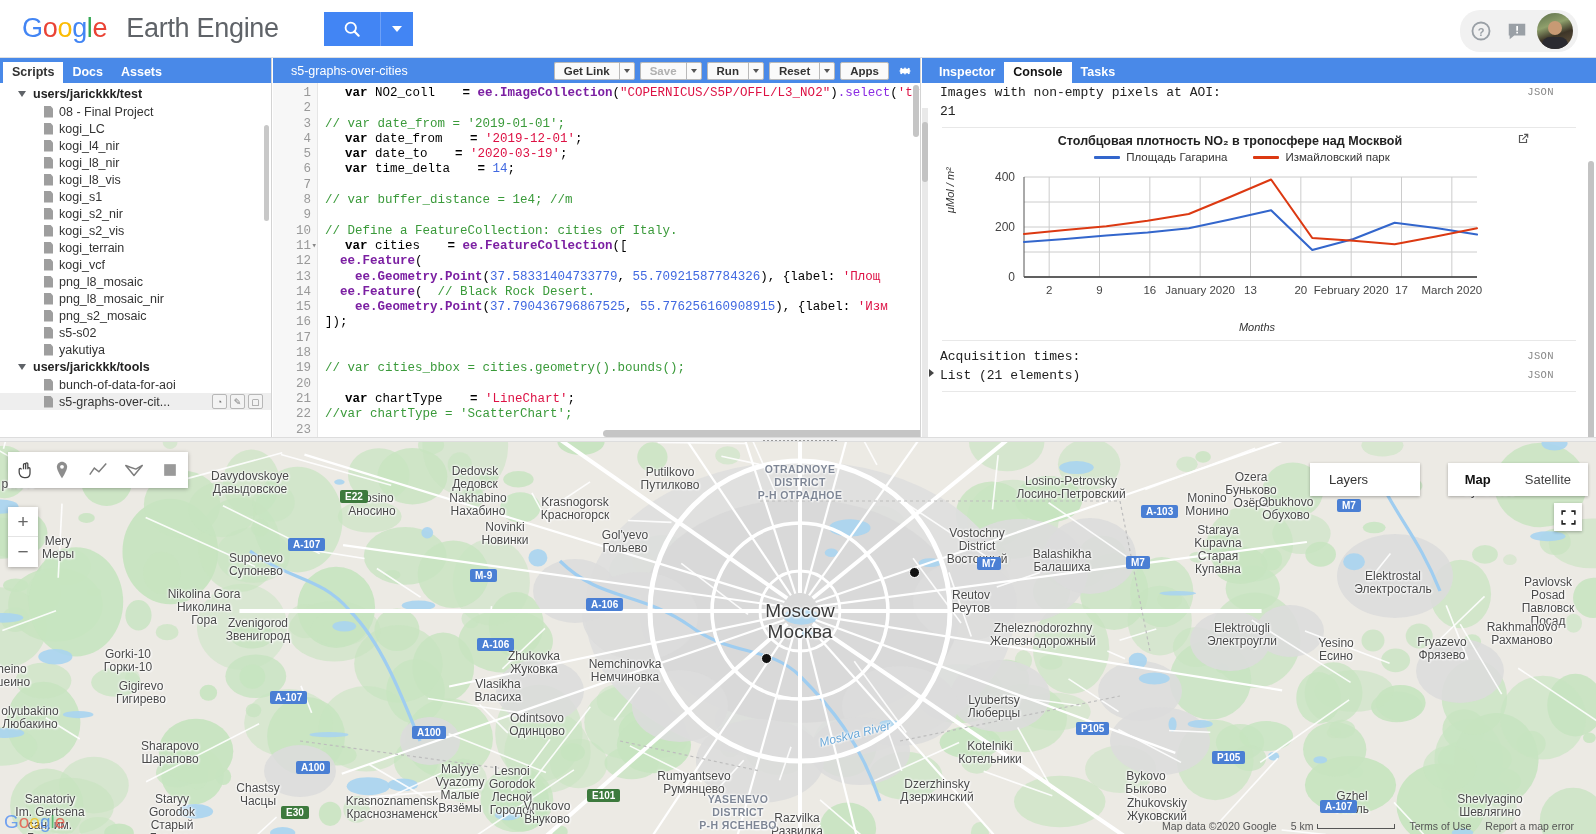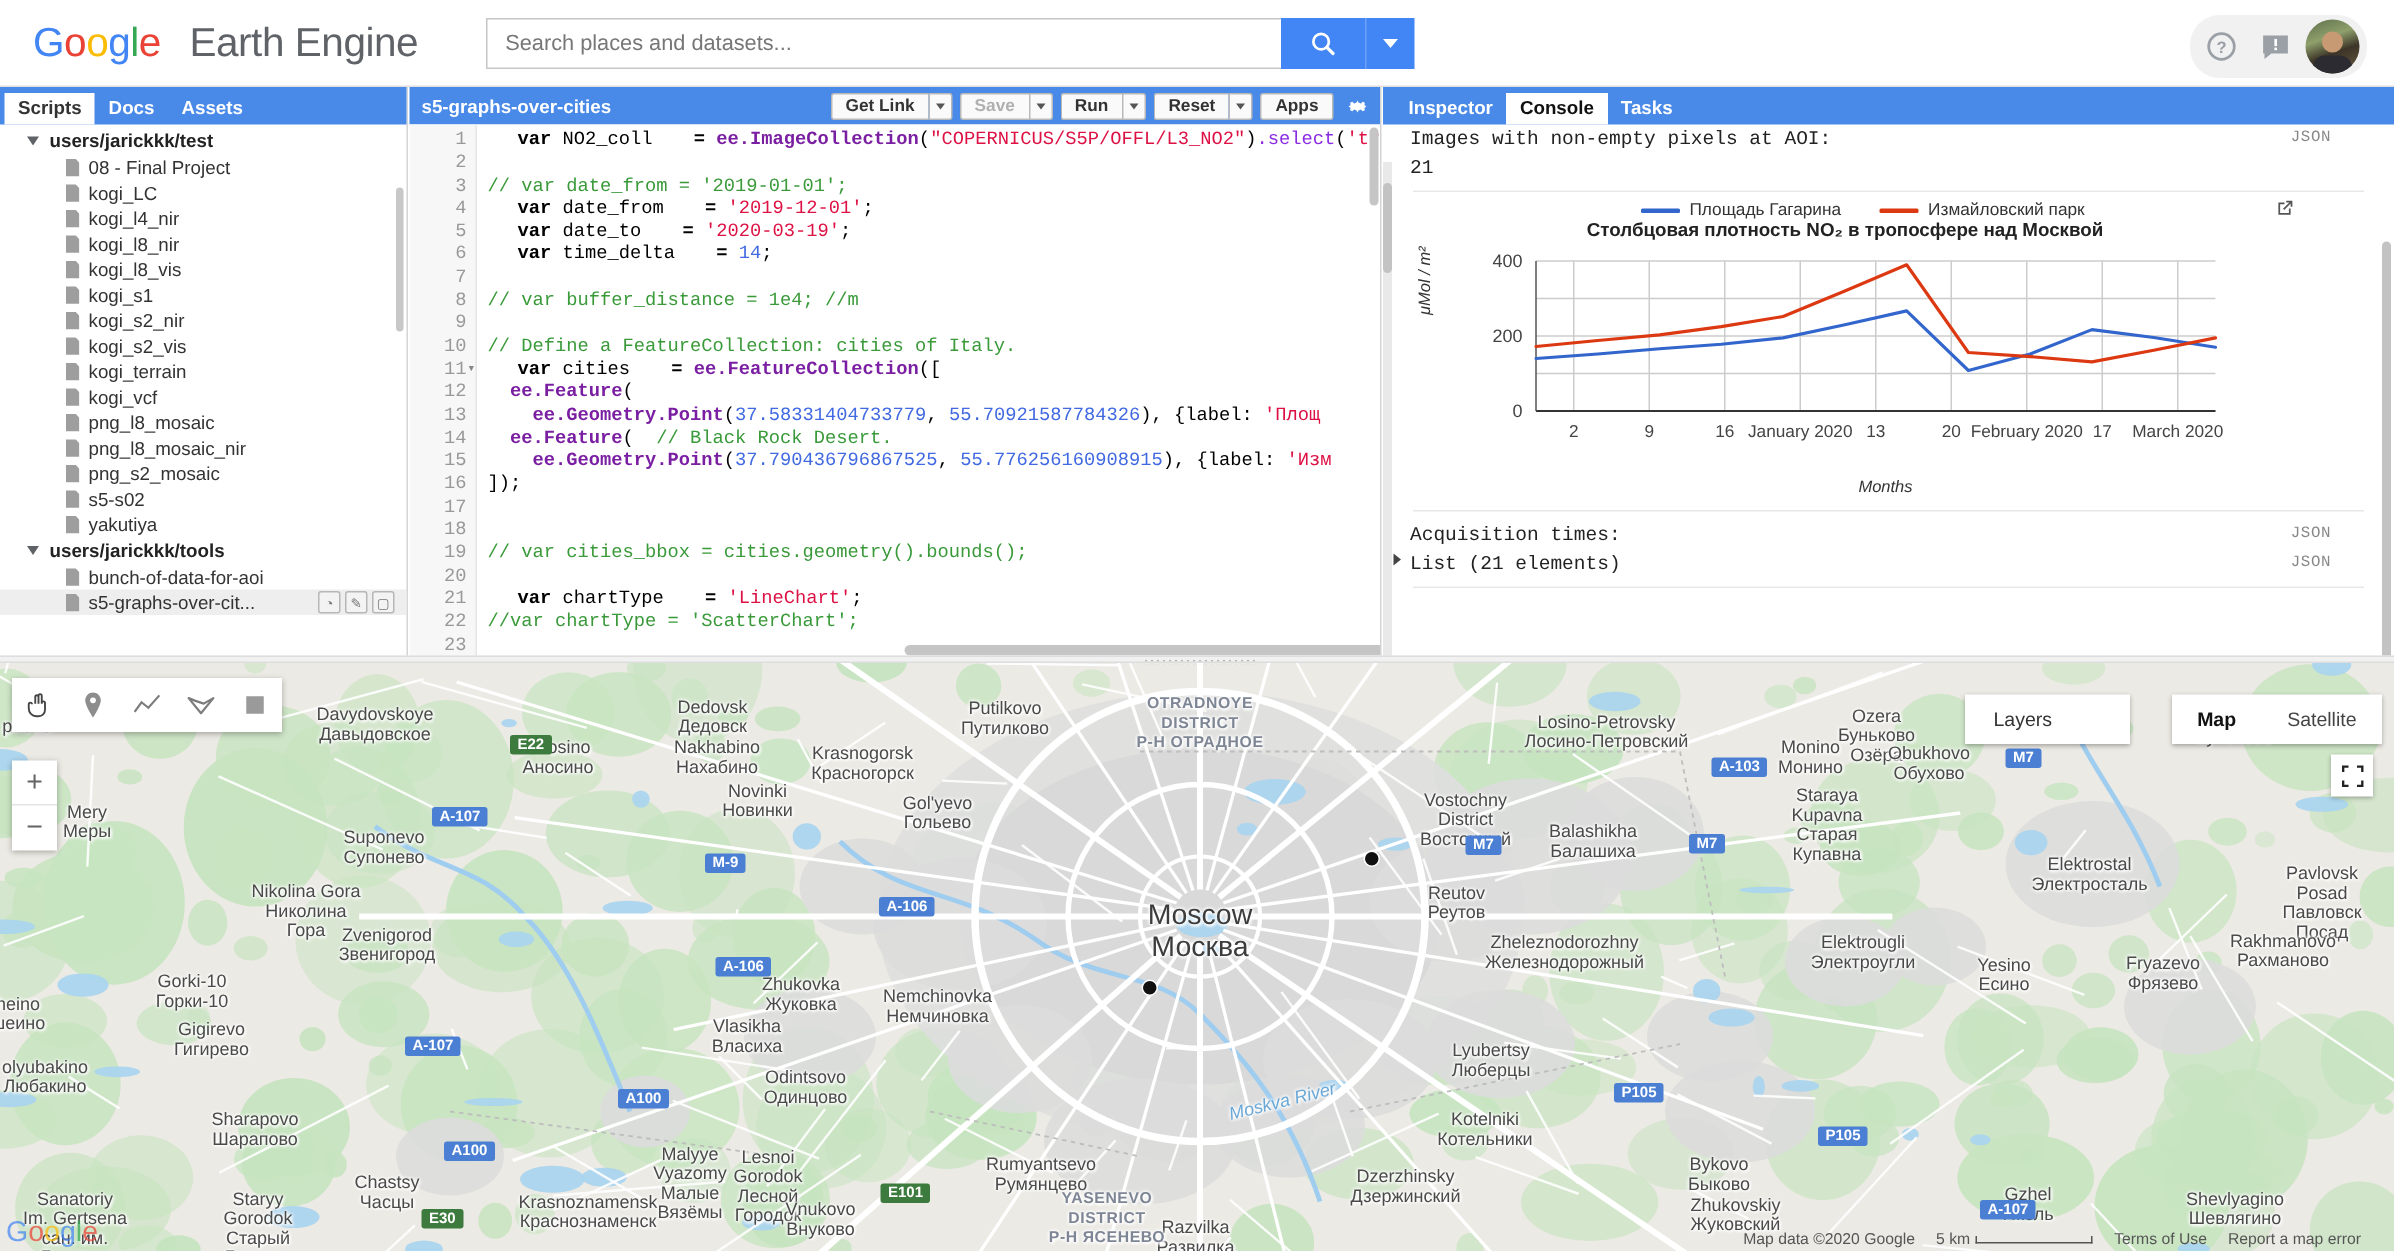--- a/index.html
+++ b/index.html
@@ -66,21 +66,21 @@
      clip-path: polygon(0 0, 68% 0, 100% 26%, 100% 100%, 0 100%); }
   .rowicons { position:absolute; right:8px; top:1px; display:flex; gap:3px; }
   .rowicons span { width:15px;height:15px;border:1px solid #b7b7b7;border-radius:2px;background:#f3f3f3;
      display:flex;align-items:center;justify-content:center;font-size:9px;color:#777;cursor:pointer; }
   #treescroll { position:absolute; right:2px; top:42px; width:5px; height:96px; background:#c8c8c8; border-radius:3px; }
 
   
   #codepanel { position:absolute; left:273px; top:58px; width:648px; height:382px; background:#fff;
      border-right:1px solid #d4d4d4; }
   #codebar { height:25px; background:#4989e8; display:flex; align-items:center; padding:0 4px; gap:5px; }
-  #scriptname { color:#fff; font-weight:bold; font-size:12.5px; margin-left:4px; flex:1; }
+  #scriptname { color:#fff; font-weight:normal; font-size:12.5px; margin-left:14px; flex:1; }
   .cbtn { height:18px; background:#fafafa; border:1px solid #b9b9b9; border-radius:2px;
      font-size:11.5px; padding:0 9px; color:#333; cursor:pointer; display:flex; align-items:center; font-weight:bold; }
   .cbtn.dis { color:#b0b0b0; }
   .cbtn.narrow { padding:0 4px; }
   .dtri { width:0;height:0;border-left:3.5px solid transparent;border-right:3.5px solid transparent;border-top:4.5px solid #555; }
   .cgrp { display:flex; }
   .cgrp .cbtn:first-child{ border-right:none; border-radius:2px 0 0 2px;}
   .cgrp .cbtn:last-child{ border-radius:0 2px 2px 0;}
   #gearbtn { width:22px;height:20px; display:flex;align-items:center;justify-content:center;cursor:pointer;color:#fff; }
 
@@ -170,21 +170,20 @@
 </head>
 <body>
 
 <div id="app">
 
   <div id="topbar">
     <div class="logo">
       <span class="g1">G</span><span class="o1">o</span><span class="o2">o</span><span class="g2">g</span><span class="l">l</span><span class="e">e</span><span class="ee">Earth Engine</span>
     </div>
     <div id="searchwrap">
-      <input id="searchbox" value="" placeholder="Search places and datasets..." style="">
       <div id="searchbtn">
         <svg width="20" height="20" viewBox="0 0 24 24">
           <circle cx="10.5" cy="10.5" r="6.2" fill="none" stroke="#fff" stroke-width="2.2"></circle>
           <line x1="15" y1="15" x2="20" y2="20" stroke="#fff" stroke-width="2.6" stroke-linecap="round"></line>
         </svg>
       </div>
       <div id="searchdrop">
         <span class="wtri"></span>
       </div>
     </div>
@@ -386,31 +385,31 @@
         </div>
       <div class="hr"></div>
 
       <div id="chartbox">
         <div id="popouticon">
           <svg width="14" height="14" viewBox="0 0 24 24">
             <path d="M5 5h7v2H7v10h10v-5h2v7H5z" fill="#555"></path>
             <path d="M14 3h7v7h-2V6.4l-7.3 7.3-1.4-1.4L17.6 5H14z" fill="#555"></path>
           </svg>
         </div>
+        <div id="charttitle">Столбцовая плотность NO₂ в тропосфере над Москвой</div>
         <div id="chartlegend">
             <div class="lgitem">
               <span class="lgline" style="background: rgb(51, 102, 204);"></span>
               <span>Площадь Гагарина</span>
             </div>
             <div class="lgitem">
               <span class="lgline" style="background: rgb(220, 57, 18);"></span>
               <span>Измайловский парк</span>
             </div>
           </div>
-        <div id="charttitle">Столбцовая плотность NO₂ в тропосфере над Москвой</div>
         <div id="plotwrap">
           <div id="ylabel">μMol / m²</div>
           <svg id="plotsvg" width="600" height="150">
               <line x1="92" x2="545" y1="112" y2="112" stroke="#cccccc" stroke-width="1"></line>
               <line x1="92" x2="545" y1="87" y2="87" stroke="#cccccc" stroke-width="1"></line>
               <line x1="92" x2="545" y1="62" y2="62" stroke="#cccccc" stroke-width="1"></line>
               <line x1="92" x2="545" y1="37" y2="37" stroke="#cccccc" stroke-width="1"></line>
               <line x1="92" x2="545" y1="12" y2="12" stroke="#cccccc" stroke-width="1"></line>
               <line x1="117.16666666666667" x2="117.16666666666667" y1="12" y2="112" stroke="#cccccc" stroke-width="1"></line>
               <line x1="167.5" x2="167.5" y1="12" y2="112" stroke="#cccccc" stroke-width="1"></line>

